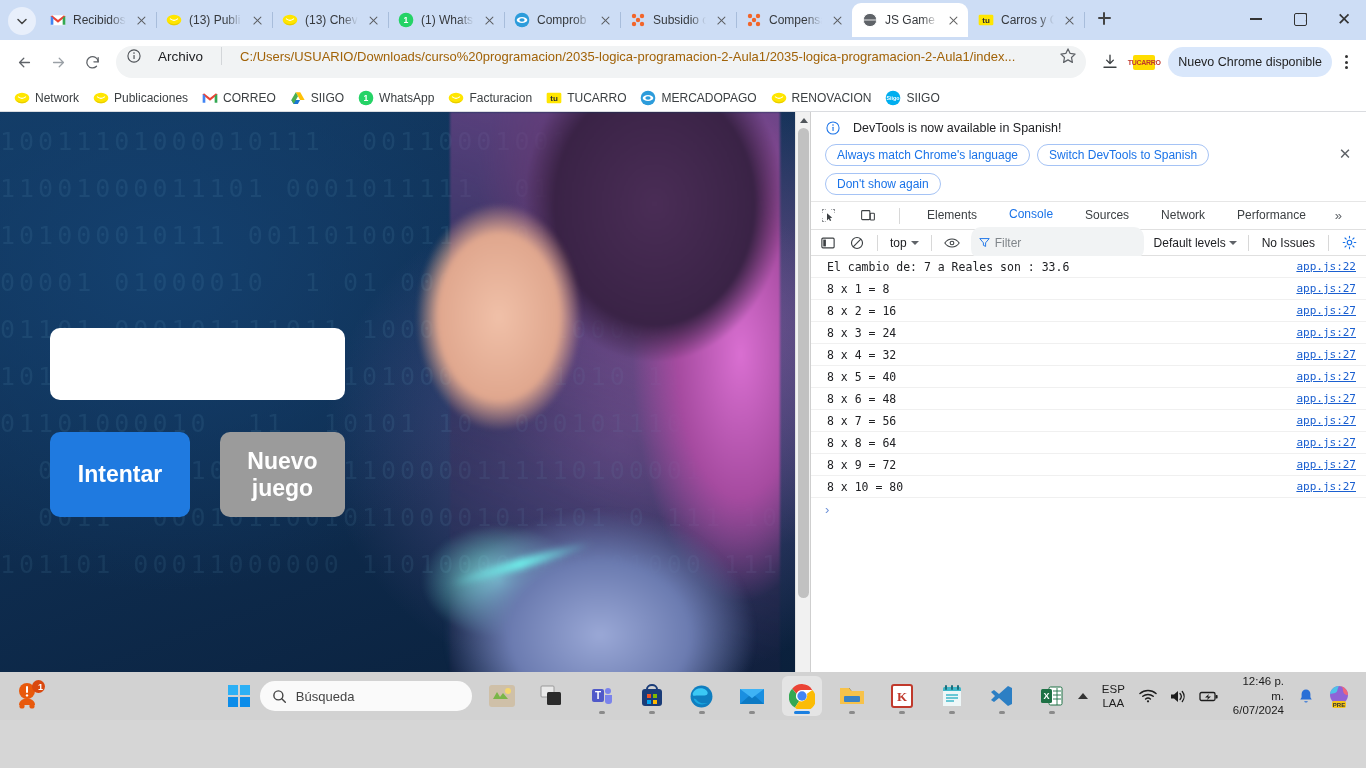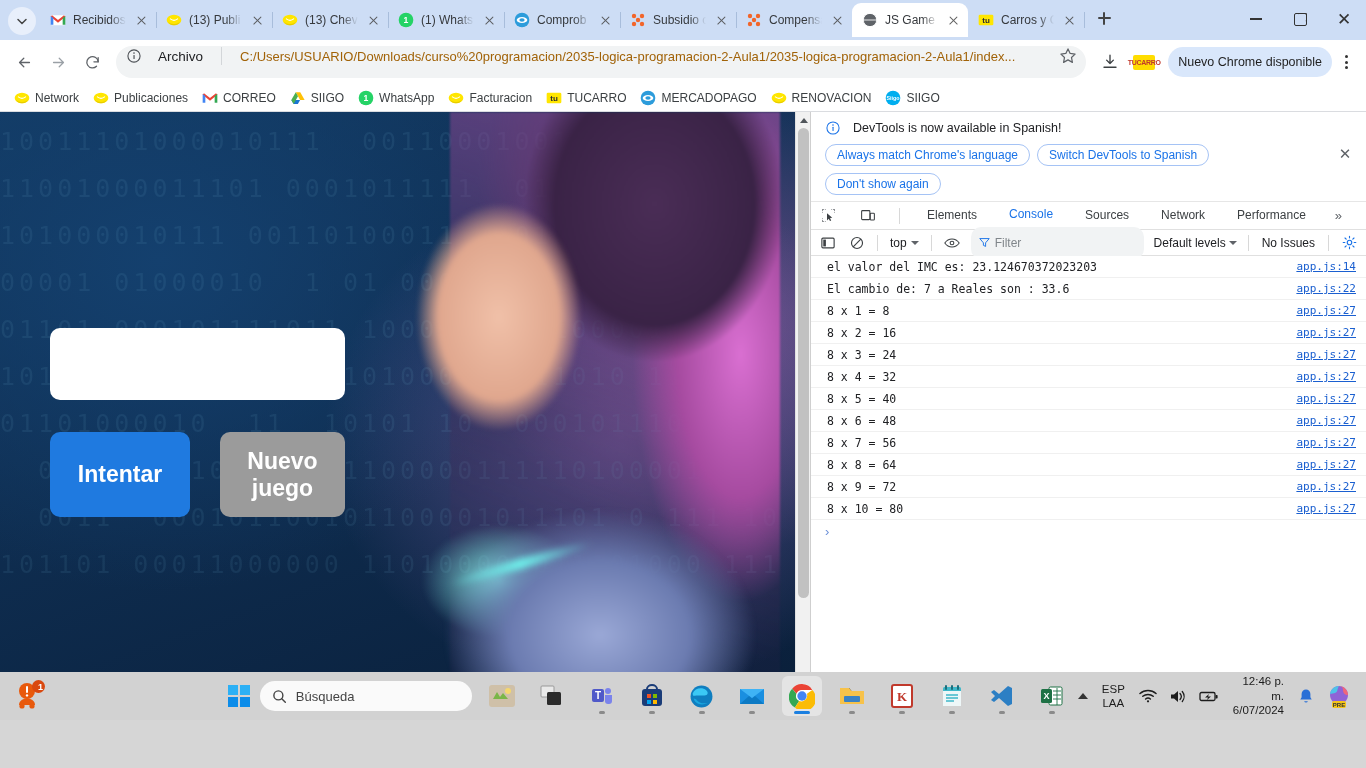--- a/index.html
+++ b/index.html
@@ -654,24 +654,20 @@
         <div class="dt-ico">
           <svg width="15" height="15" viewBox="0 0 20 20">
               <circle cx="10" cy="10" r="3" fill="none" stroke="#1a73e8" stroke-width="1.5"></circle>
               <path d="M10 1.6v2.2M10 16.2v2.2M1.6 10h2.2M16.2 10h2.2M4 4l1.6 1.6M14.4 14.4L16 16M16 4l-1.6 1.6M5.6 14.4L4 16" stroke="#1a73e8" stroke-width="1.5" stroke-linecap="round"></path>
             </svg>
         </div>
       </div>
 
       <div class="console-list">
         <div class="cline">
-          <span class="msg">el valor del IMC es: 23.124670372023203</span>
-          <span class="src">app.js:14</span>
-        </div>
-        <div class="cline">
           <span class="msg">El cambio de: 7 a Reales son : 33.6</span>
           <span class="src">app.js:22</span>
         </div>
         <div class="cline">
           <span class="msg">8 x 1 = 8</span>
           <span class="src">app.js:27</span>
         </div>
         <div class="cline">
           <span class="msg">8 x 2 = 16</span>
           <span class="src">app.js:27</span>

